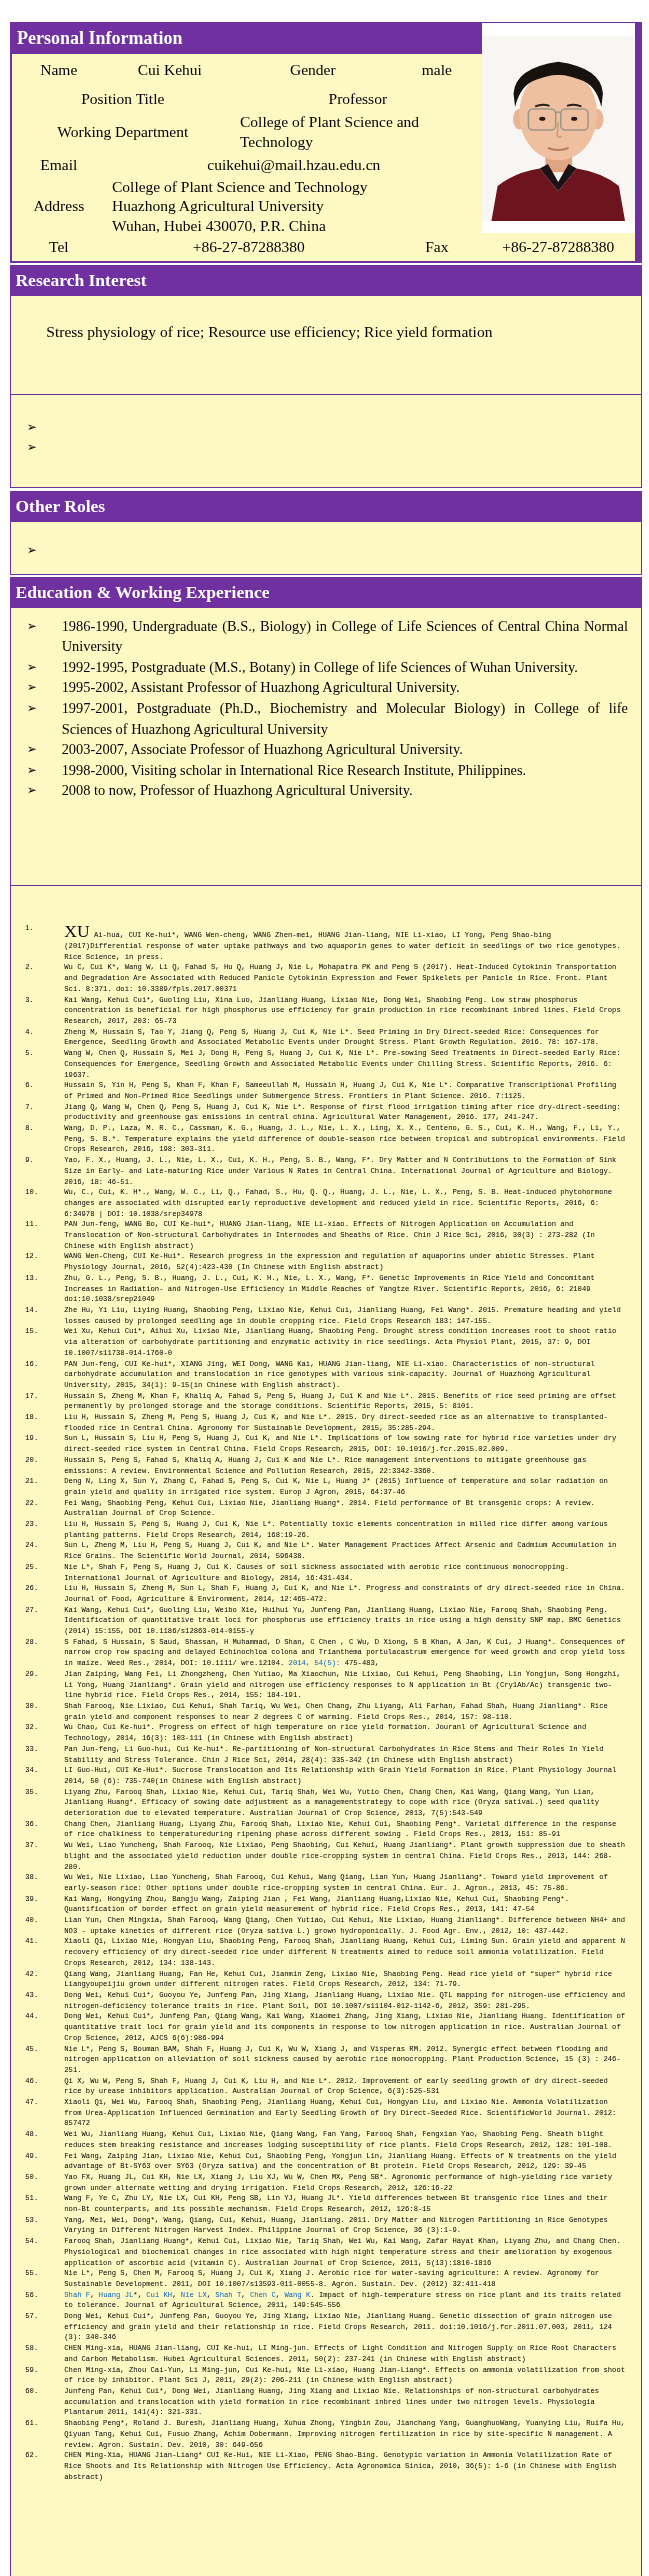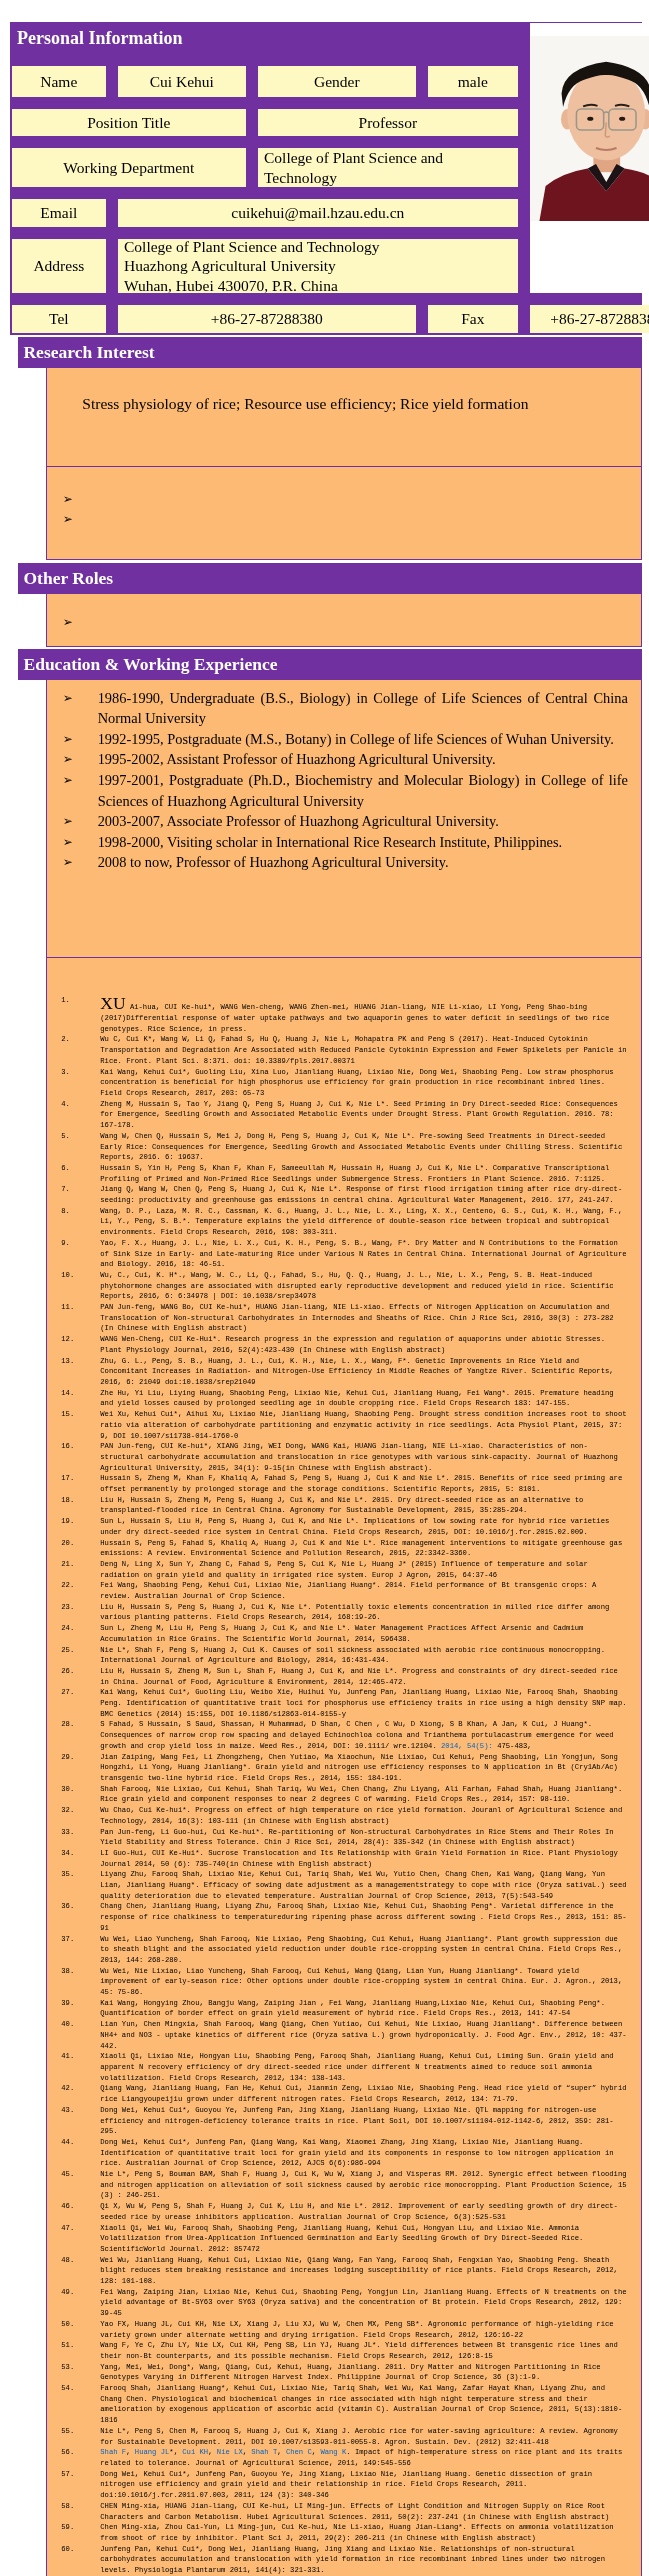--- a/index.html
+++ b/index.html
@@ -4,36 +4,36 @@
 <style>
   html,body{margin:0;padding:0;background:#fff;}
   .page{position:relative;width:649px;min-height:3246px;background:#fff;overflow:hidden;
         font-family:"Liberation Serif",serif;color:#000;}
   .doc{position:absolute;left:10.3px;top:21.6px;width:632px;}
 
   
   .pi-table{display:grid;
     grid-template-columns:94px 128px 158px 90px 153px;
     grid-template-rows:31px 31px 27px 39px 28px 54px 28px;
-    gap:12px;padding:1.5px;background:#7030A0;}
+    gap:0;padding:1.5px;background:#7030A0;}
   .cell{background:#fef9c3;display:flex;align-items:center;justify-content:center;
         font:15.5px/1.25 "Liberation Serif",serif;text-align:center;}
   .cell.left{justify-content:flex-start;text-align:left;padding-left:6.2px;padding-right:4.1px;}
   .hdr{grid-column:1/5;grid-row:1;background:#7030A0;color:#fff;font-weight:700;font-size:18px;
        justify-content:flex-start;padding-left:5.2px;}
   .photo{grid-column:5;grid-row:1/7;background:#fff;align-items:flex-start;padding-top:13.4px;}
   .addr{flex-direction:column;align-items:flex-start;justify-content:center;text-align:left;padding-left:6.2px;}
   .cA{grid-column:1}.cB{grid-column:2}.cC{grid-column:3}.cD{grid-column:4}.cE{grid-column:5}
   .cAB{grid-column:1/3}.cCD{grid-column:3/5}.cBCD{grid-column:2/5}.cBC{grid-column:2/4}
   .r2{grid-row:2}.r3{grid-row:3}.r4{grid-row:4}.r5{grid-row:5}.r6{grid-row:6}.r7{grid-row:7}
 
   
   .band{margin-top:2.6px;height:31px;background:#7030A0;color:#fff;display:flex;align-items:center;
-        padding-left:5.2px;font:700 17.5px "Liberation Serif",serif;margin-left:8px;}
-  .box{border:1.5px solid #7030A0;border-top:none;background:#fdba74;box-sizing:border-box;margin-left:36px;}
+        padding-left:5.2px;font:700 17.5px "Liberation Serif",serif;}
+  .box{border:1.5px solid #7030A0;border-top:none;background:#fef9c3;box-sizing:border-box;}
   .research-box{height:99px;padding:27px 20.6px 0 35px;font:15.5px "Liberation Serif",serif;}
   .memb-box{height:93px;padding-top:21.6px;}
   .roles-box{height:53px;padding-top:18.5px;}
   .edu-box{height:278px;padding-top:7.2px;}
   .bullet-row{display:flex;padding:0 13.4px 0 7.2px;font:14.4px/20.6px "Liberation Serif",serif;}
   .bullet{flex:0 0 35px;padding-left:8.2px;font-size:12px;}
   .bullet-text{flex:1;text-align:justify;}
 
   
   .pub-box{min-height:2146px;padding:37px 0 15.5px 0;}

